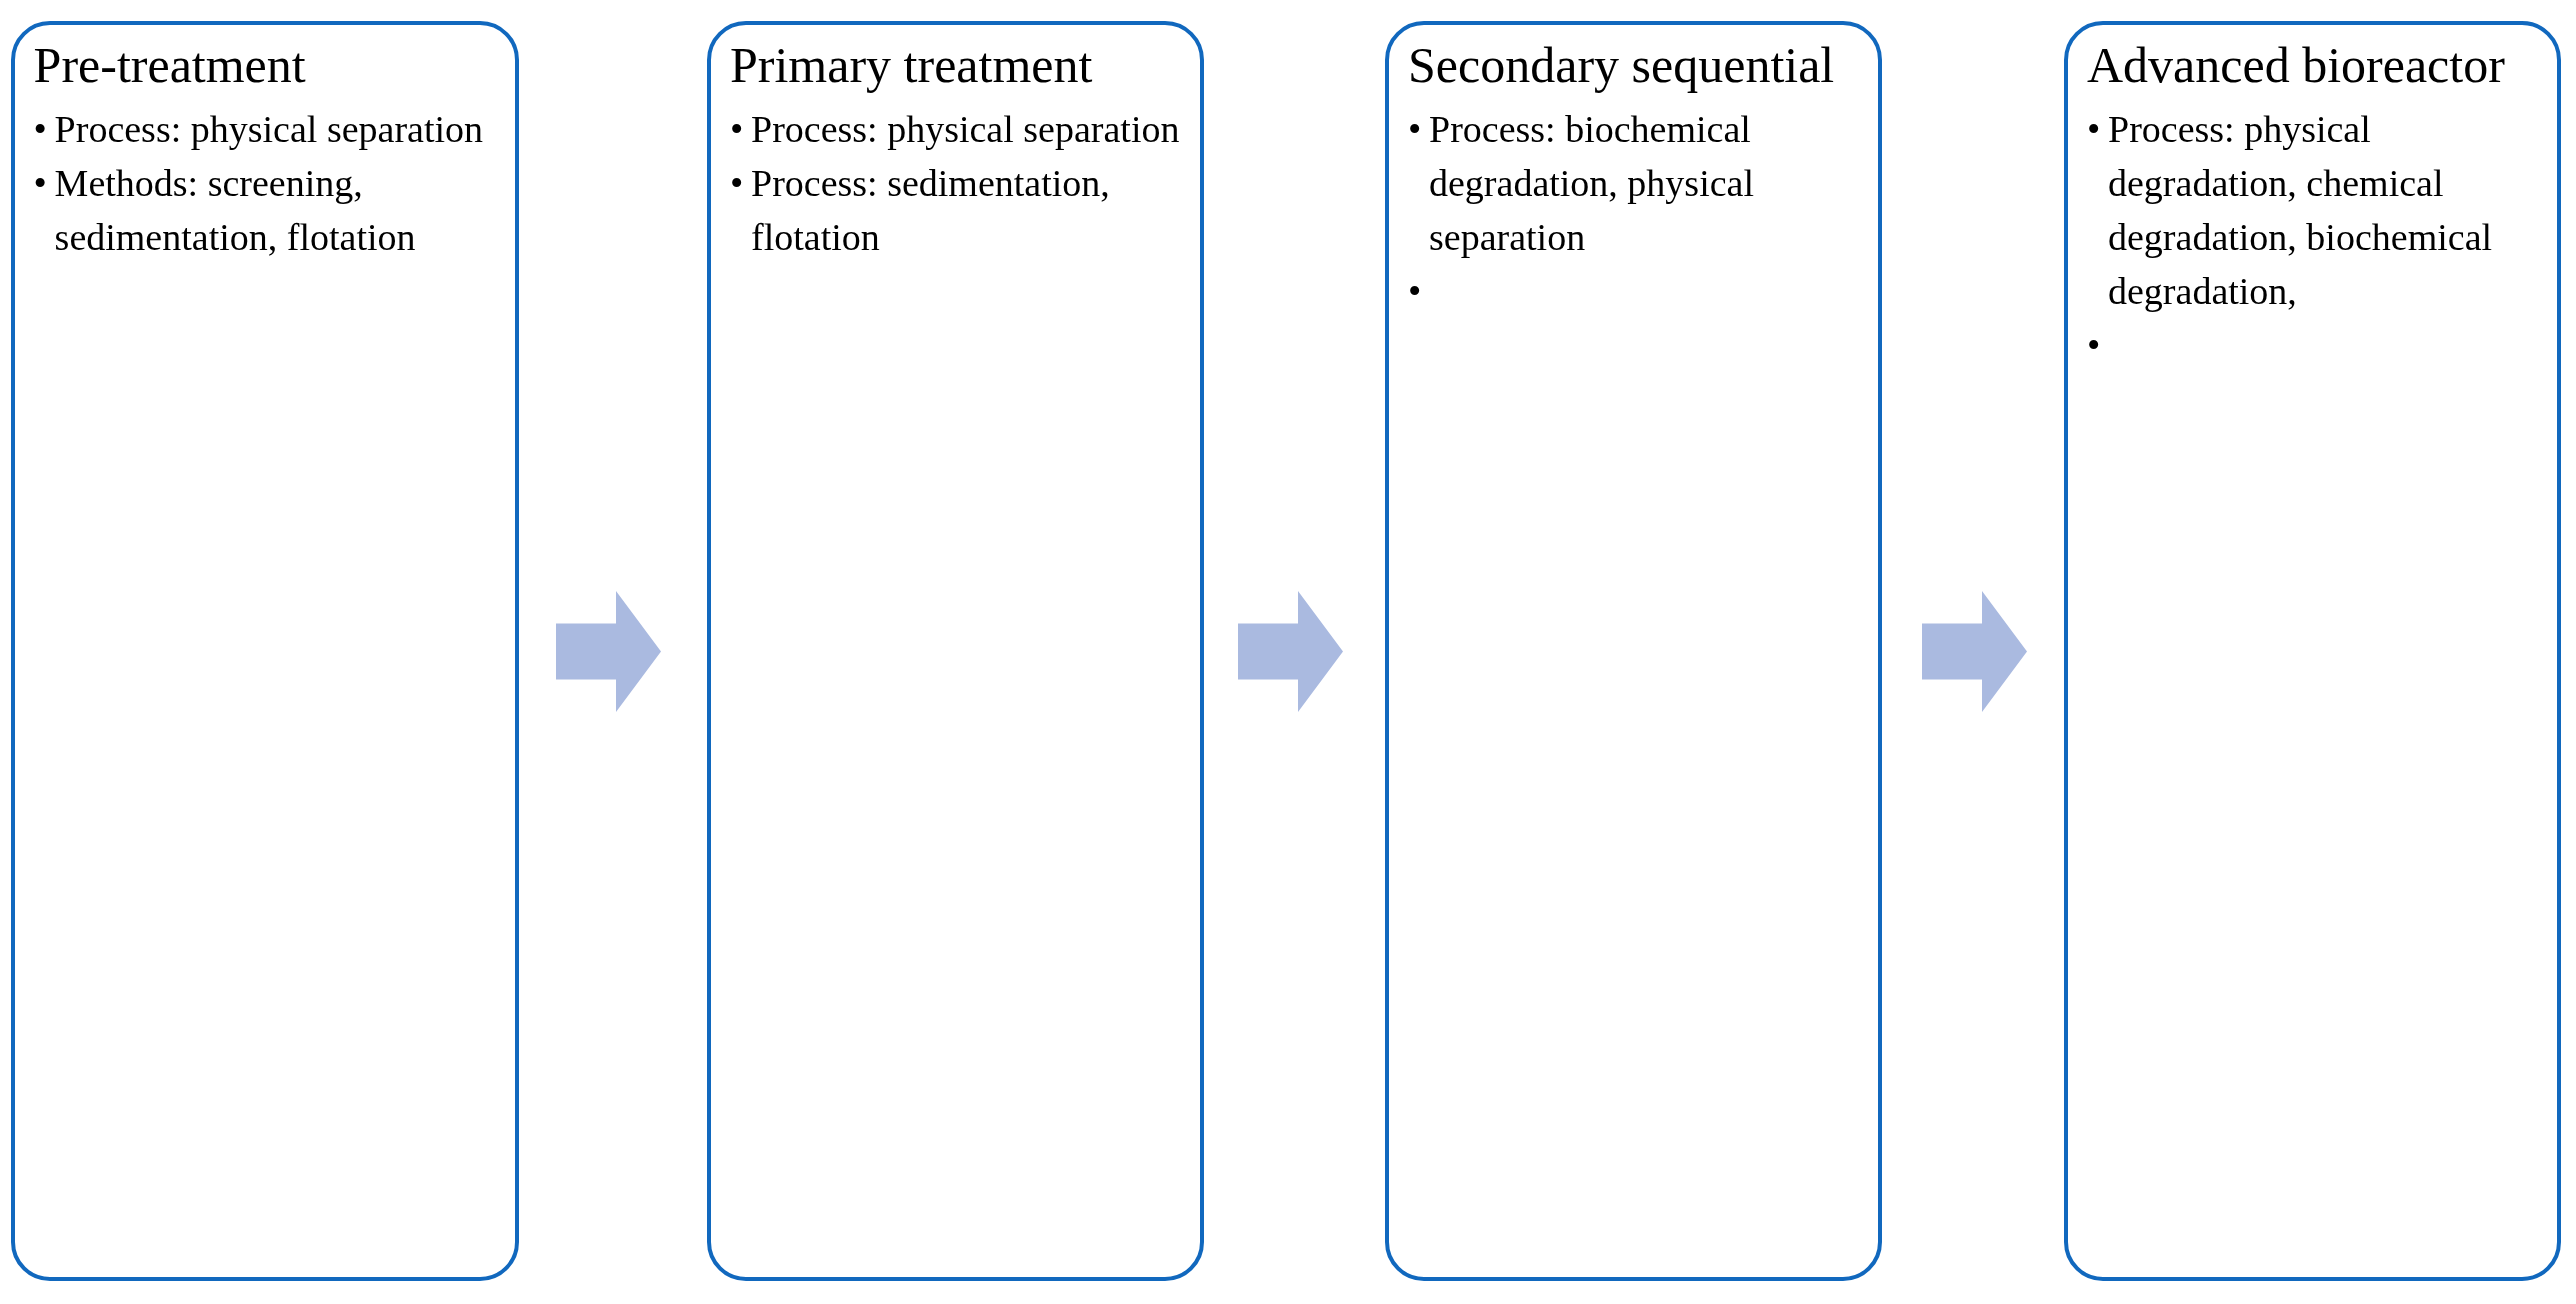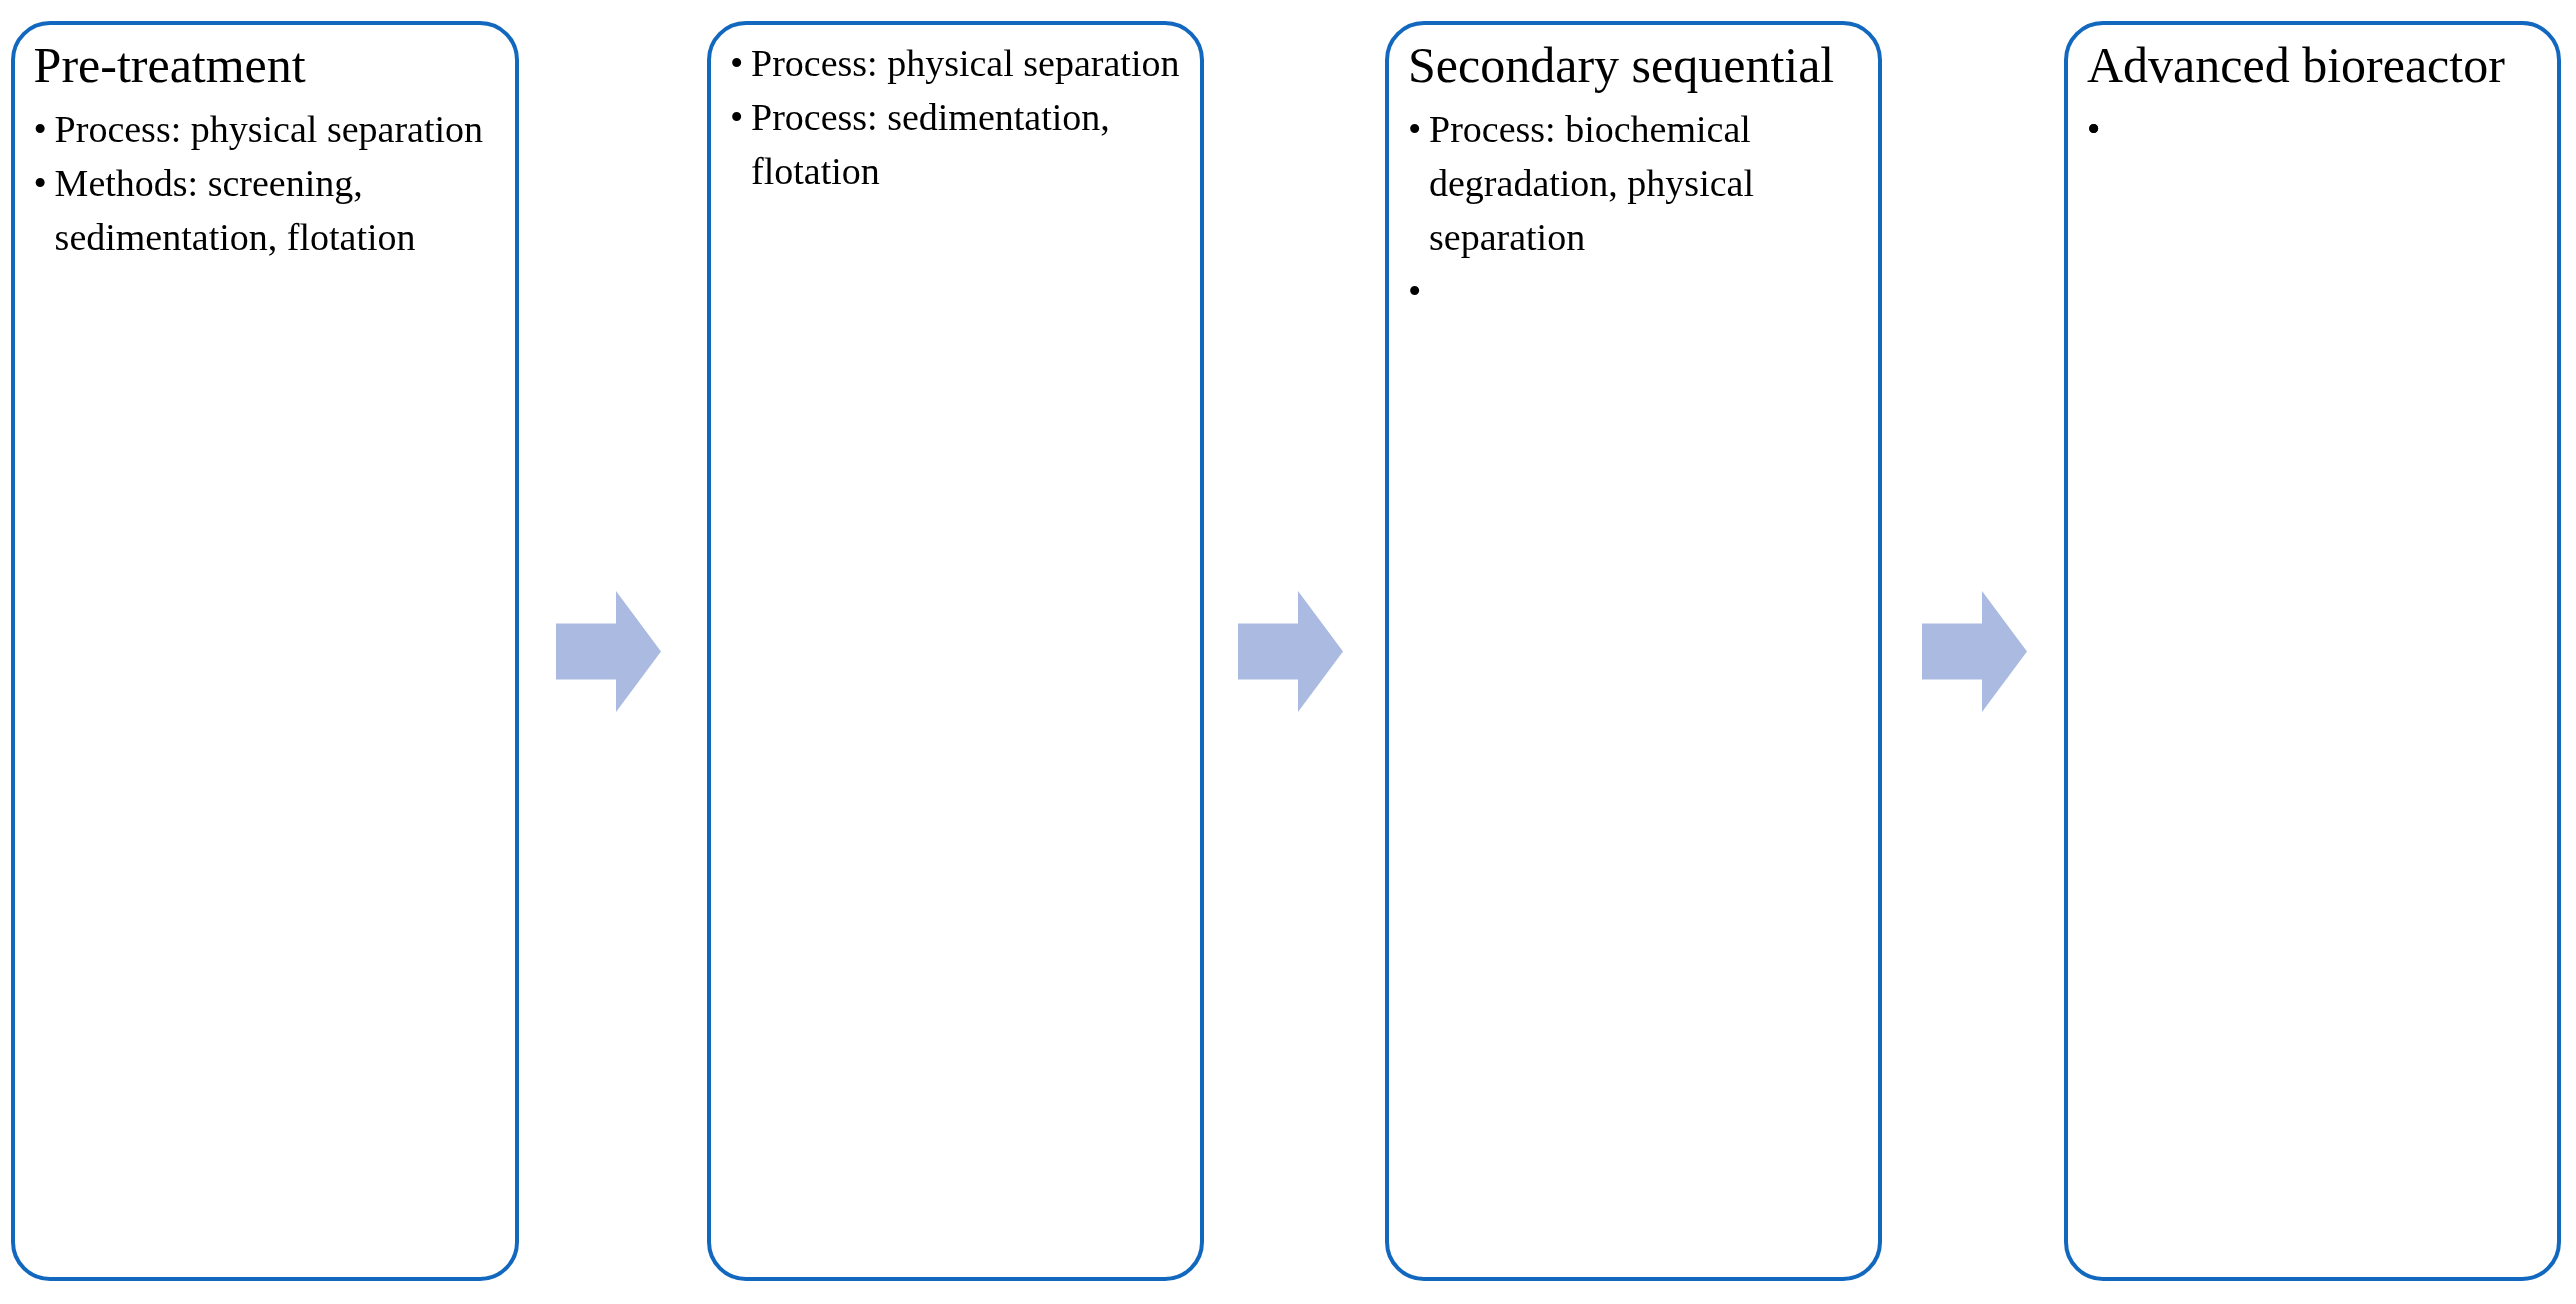--- a/index.html
+++ b/index.html
@@ -105,20 +105,21 @@
   </div>
 
   <div class="flow-arrow a1">
     <svg viewBox="0 0 168 193" preserveAspectRatio="none" aria-hidden="true">
       <polygon points="0,52 96,52 96,0 168,96.5 96,193 96,141 0,141" fill="#AABAE0"></polygon>
     </svg>
   </div>
 
   <div class="stage-box b2">
     <div class="stage-inner">
+      <div class="stage-title">Primary treatment</div>
       <ul class="bullet-list">
         <li class="bullet-item">
           <span class="dot">•</span>
           <span class="bullet-text">Process: physical separation</span>
         </li>
         <li class="bullet-item">
           <span class="dot">•</span>
           <span class="bullet-text">Process: sedimentation, flotation</span>
         </li>
       </ul>
@@ -151,20 +152,21 @@
       <polygon points="0,52 96,52 96,0 168,96.5 96,193 96,141 0,141" fill="#AABAE0"></polygon>
     </svg>
   </div>
 
   <div class="stage-box b4">
     <div class="stage-inner">
       <div class="stage-title">Advanced bioreactor</div>
       <ul class="bullet-list">
         <li class="bullet-item">
           <span class="dot">•</span>
+          <span class="bullet-text">Process: physical degradation, chemical degradation, biochemical degradation,</span>
         </li>
         <li class="bullet-item">
           <span class="dot">•</span>
         </li>
       </ul>
     </div>
   </div>
 
 </div>
 

